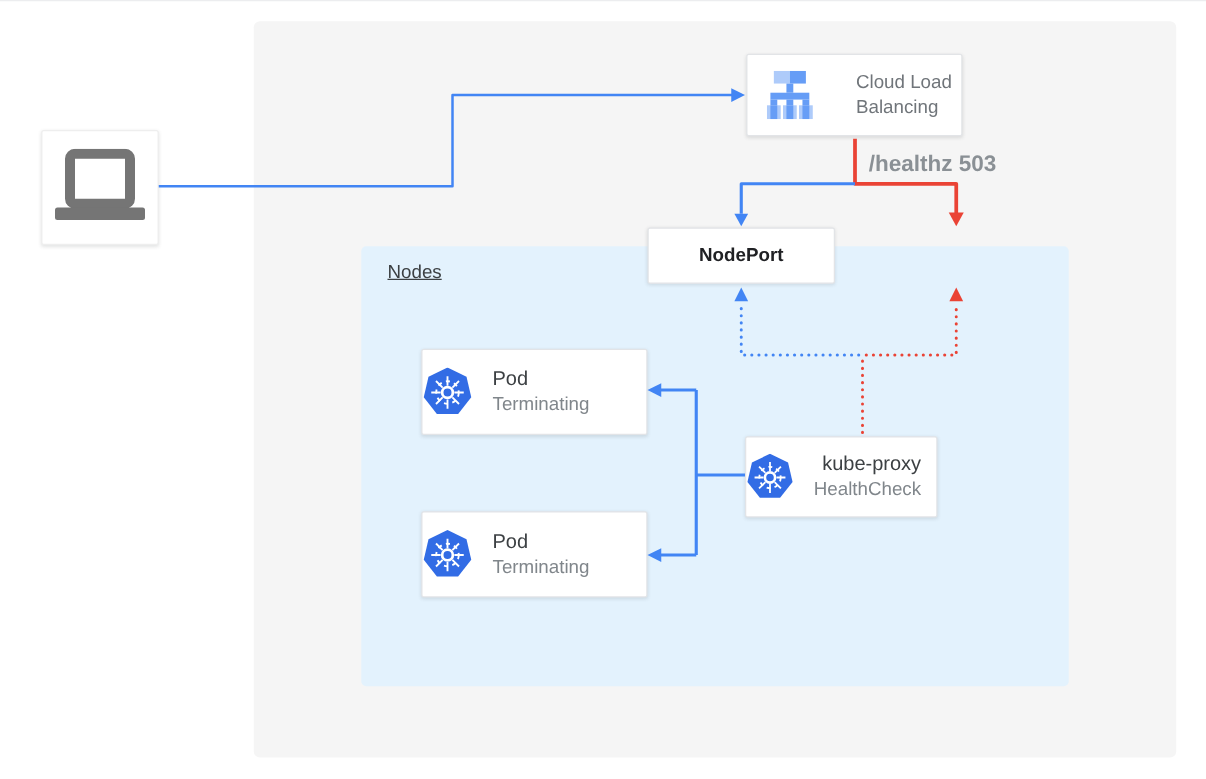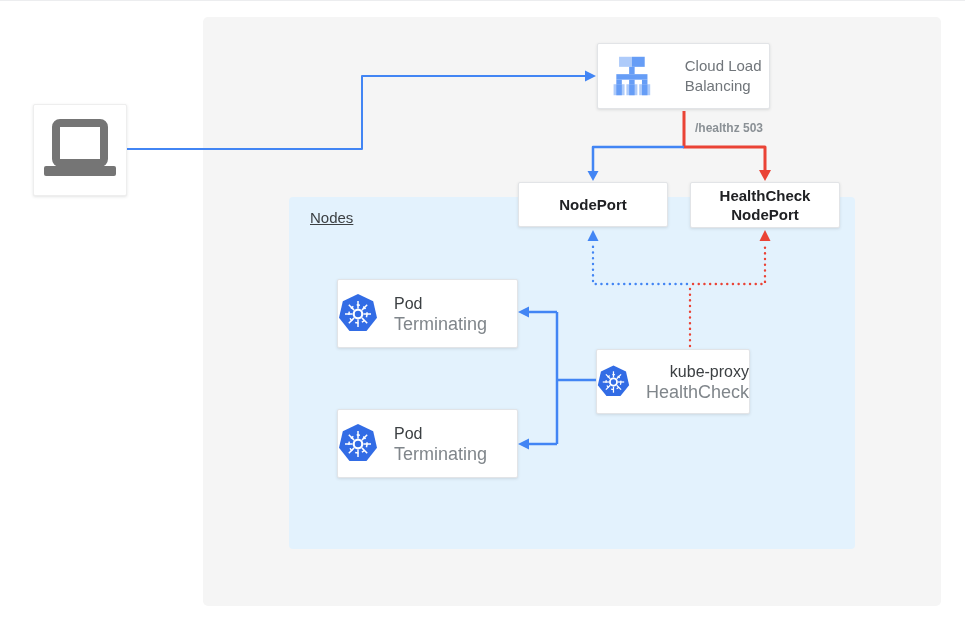--- a/index.html
+++ b/index.html
@@ -27,28 +27,28 @@
     display:flex;align-items:center;justify-content:center;border-color:#EEEEEE;}
   .clb-card{left:597px;top:42px;width:173px;height:66px;
     display:flex;align-items:center;gap:30px;padding-left:11px;}
   .clb-label{width:92px;font-size:15px;line-height:20px;color:#70757A;}
   .port-card{display:flex;align-items:center;justify-content:center;text-align:center;
     font-weight:bold;font-size:15px;line-height:19px;color:var(--text-dark,#202124);}
   .nodeport-card{left:518px;top:181px;width:150px;height:45px;}
   .healthcheck-card{left:690px;top:181px;width:150px;height:46px;}
   .healthz{
     position:absolute;left:695px;top:120px;width:110px;
-    font-size:12px;font-weight:bold;color:#8A9095;
+    font-size:18px;font-weight:bold;color:#8A9095;
   }
   .k8s-card{display:flex;align-items:center;gap:16px;}
   .pod1{left:337px;top:278px;width:181px;height:69px;}
   .pod2{left:337px;top:408px;width:181px;height:69px;}
   .kube-proxy-card{left:596px;top:348px;width:154px;height:65px;text-align:right;}
   .k8s-title{font-size:16px;line-height:21px;color:#3C4043;}
-  .k8s-sub{font-size:18px;line-height:20px;color:var(--text-gray,#80868B);}
+  .k8s-sub{font-size:15px;line-height:20px;color:var(--text-gray,#80868B);}
   .connectors{position:absolute;left:0;top:0;pointer-events:none;}
   .line{fill:none;stroke-linejoin:round;}
   .line.blue{stroke:var(--flow-blue,#4285F4);}
   .line.red{stroke:var(--flow-red,#EA4335);}
   .w2{stroke-width:2px;} .w25{stroke-width:2.5px;} .w3{stroke-width:3px;}
   .dot{fill:none;stroke-width:2.4px;stroke-dasharray:0.1 5.6;stroke-linecap:round;}
   .dot.blue{stroke:var(--flow-blue,#4285F4);}
   .dot.red{stroke:var(--flow-red,#EA4335);}
   .fill-blue{fill:var(--flow-blue,#4285F4);}
   .fill-red{fill:var(--flow-red,#EA4335);}
@@ -90,23 +90,20 @@
     </svg>
     <div class="clb-label">Cloud Load Balancing</div>
   </div>
 
   <div class="healthz">/healthz 503</div>
 
   <div class="card port-card nodeport-card">
     <span>NodePort</span>
   </div>
 
-  <div class="card port-card healthcheck-card">
-    <span>HealthCheck NodePort</span>
-  </div>
 
   <div class="card k8s-card pod1">
     <svg width="40" height="40" viewBox="0 0 40 40">
       <polygon class="k8s-hepta" points="20,0 4.8,7.3 1,23.8 11.5,37.1 28.5,37.1 39,23.8 35.2,7.3"></polygon>
       <g stroke="#fff" fill="none">
         <circle cx="20" cy="20" r="4.3" stroke-width="2.2"></circle>
         <circle cx="20" cy="20" r="9" stroke-width="1.5" stroke-dasharray="3.3 3.5"></circle>
         <g stroke-width="1.5">
           <line x1="25.5" y1="20" x2="33" y2="20"></line>
             <line x1="23.9" y1="16.1" x2="29.2" y2="10.8"></line>

